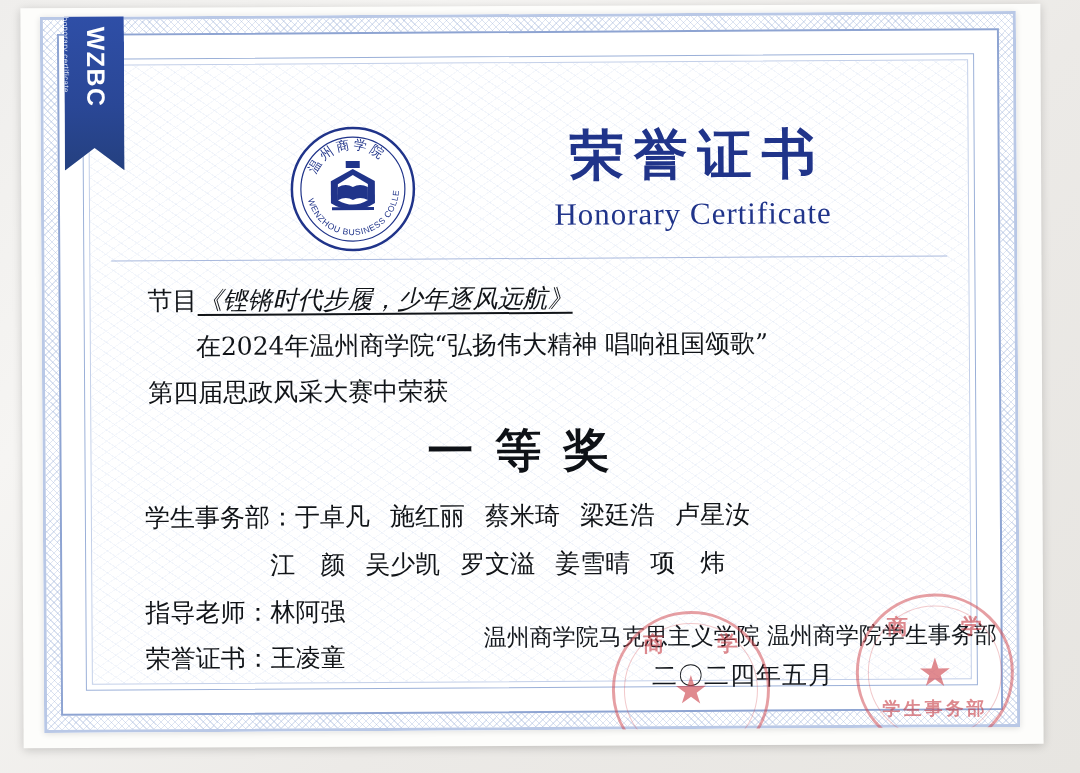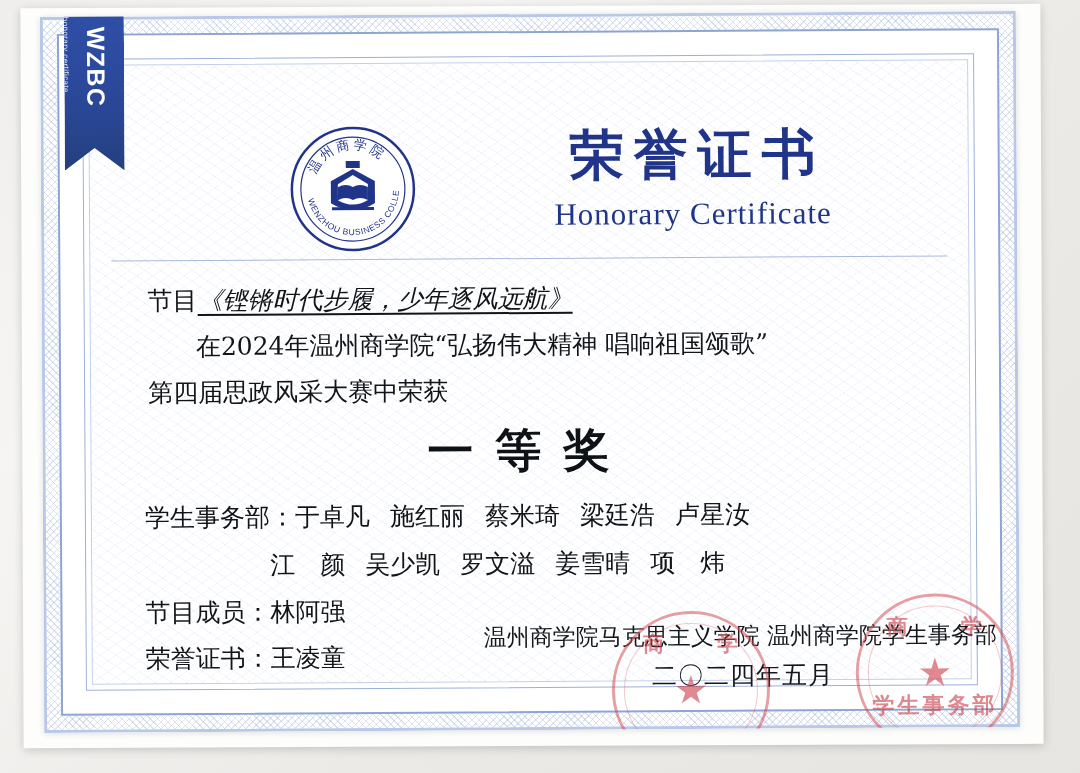--- a/index.html
+++ b/index.html
@@ -323,21 +323,21 @@
   #stamp-affairs {
     left: 752px;
     top: 524px;
     width: 152px;
     height: 152px;
   }
   #stamp-affairs .arc-top {
     top: 16px; font-size: 21px; letter-spacing: 16px; text-indent: 16px;
   }
   #stamp-affairs .arc-bottom {
-    bottom: 28px; font-size: 22px; letter-spacing: 3px;
+    bottom: 28px; font-size: 18px; letter-spacing: 3px;
   }
   .stamp-inner-ring {
     position: absolute;
     left: 9px; top: 9px; right: 9px; bottom: 9px;
     border: 1px solid rgba(208, 72, 80, 0.35);
     border-radius: 50%;
   }
 </style>
 </head>
 <body>
@@ -401,21 +401,21 @@
         <div id="members">
           <div class="member-line">
             <span>学生事务部：</span><span>于卓凡</span><span class="gap"></span><span>施红丽</span><span class="gap"></span><span>蔡米琦</span><span class="gap"></span><span>梁廷浩</span><span class="gap"></span><span>卢星汝</span>
           </div>
           <div class="member-line">
             <span style="display:inline-block;width:125px"></span><span>江　颜</span><span class="gap"></span><span>吴少凯</span><span class="gap"></span><span>罗文溢</span><span class="gap"></span><span>姜雪晴</span><span class="gap"></span><span>项　炜</span>
           </div>
         </div>
 
         <div class="teacher-line">
-          <span>节目成员：</span><span>林阿强</span>
+          <span>指导老师：</span><span>林阿强</span>
         </div>
         <div class="teacher-line">
           <span>荣誉证书：</span><span>王凌童</span>
         </div>
       </div>
 
       <div id="footer-row">
         <div id="issuers">温州商学院马克思主义学院  温州商学院学生事务部</div>
         <div id="issue-date">二〇二四年五月</div>
       </div>

